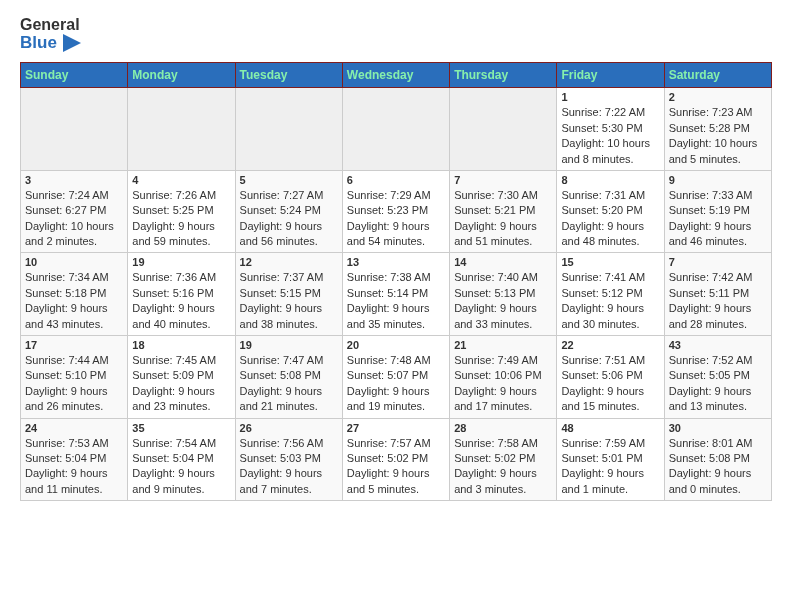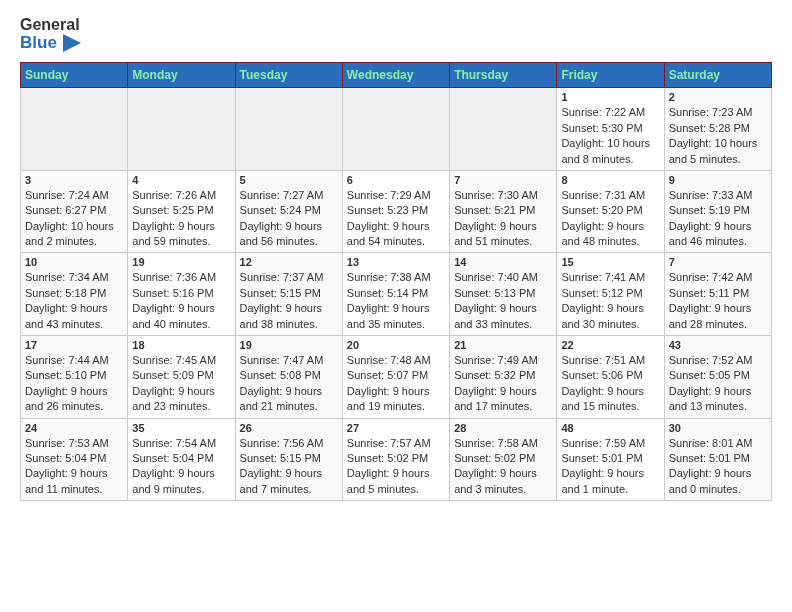--- a/index.html
+++ b/index.html
@@ -262,21 +262,21 @@
           <td>
             <span class="day-num">20</span>
             <div class="day-info">Sunrise: 7:48 AM
 Sunset: 5:07 PM
 Daylight: 9 hours
 and 19 minutes.</div>
           </td>
           <td>
             <span class="day-num">21</span>
             <div class="day-info">Sunrise: 7:49 AM
-Sunset: 5:32 PM
+Sunset: 10:06 PM
 Daylight: 9 hours
 and 17 minutes.</div>
           </td>
           <td>
             <span class="day-num">22</span>
             <div class="day-info">Sunrise: 7:51 AM
 Sunset: 5:06 PM
 Daylight: 9 hours
 and 15 minutes.</div>
           </td>
@@ -299,21 +299,21 @@
           <td>
             <span class="day-num">35</span>
             <div class="day-info">Sunrise: 7:54 AM
 Sunset: 5:04 PM
 Daylight: 9 hours
 and 9 minutes.</div>
           </td>
           <td>
             <span class="day-num">26</span>
             <div class="day-info">Sunrise: 7:56 AM
-Sunset: 5:15 PM
+Sunset: 5:03 PM
 Daylight: 9 hours
 and 7 minutes.</div>
           </td>
           <td>
             <span class="day-num">27</span>
             <div class="day-info">Sunrise: 7:57 AM
 Sunset: 5:02 PM
 Daylight: 9 hours
 and 5 minutes.</div>
           </td>
@@ -327,20 +327,20 @@
           <td>
             <span class="day-num">48</span>
             <div class="day-info">Sunrise: 7:59 AM
 Sunset: 5:01 PM
 Daylight: 9 hours
 and 1 minute.</div>
           </td>
           <td>
             <span class="day-num">30</span>
             <div class="day-info">Sunrise: 8:01 AM
-Sunset: 5:01 PM
+Sunset: 5:08 PM
 Daylight: 9 hours
 and 0 minutes.</div>
           </td>
         </tr>
       </tbody>
   </table>
 </div>
 
 </body></html>

